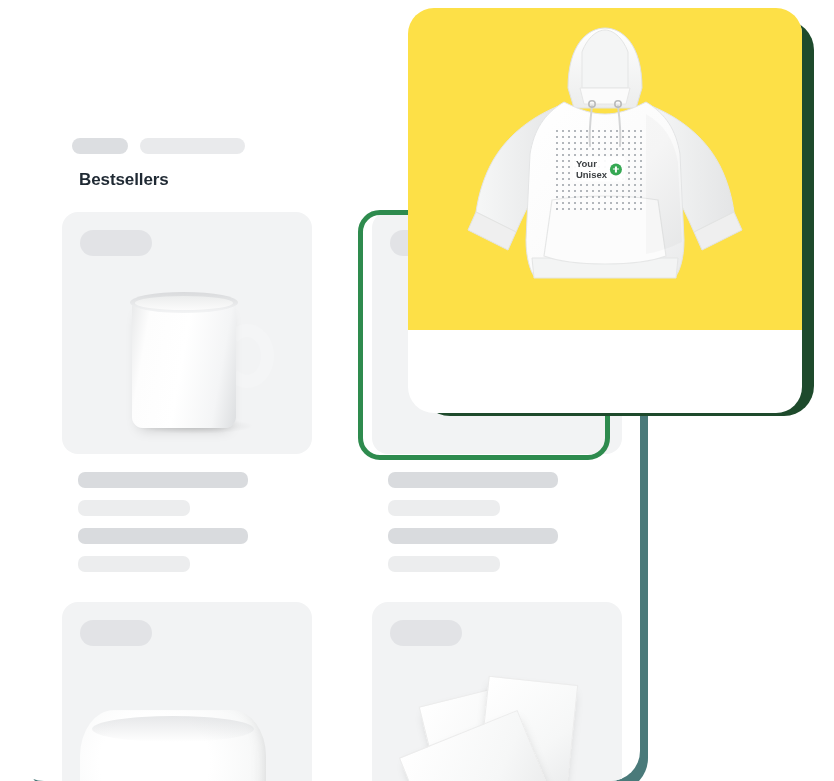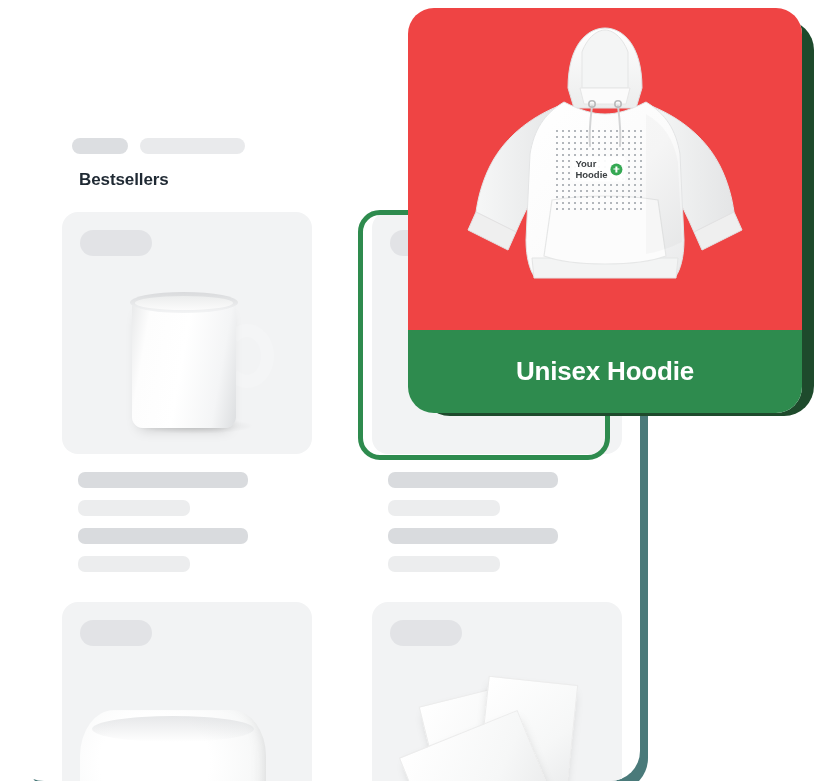--- a/index.html
+++ b/index.html
@@ -151,21 +151,21 @@
     position:absolute;
     left:408px;top:8px;
     width:394px;height:405px;
     background:#ffffff;
     border-radius:26px;
     overflow:hidden;
     z-index:10;
   }
   .hoodie-img-area{
     position:absolute;left:0;top:0;width:100%;height:322px;
-    background:#ef4444;
+    background:#fde047;
   }
   .hoodie-label{
     position:absolute;left:0;bottom:0;width:100%;height:83px;
     background:#2e8b4e;
     display:flex;align-items:center;justify-content:center;
   }
   .hoodie-label span{
     color:#ffffff;font-size:26px;font-weight:700;letter-spacing:-0.2px;
   }
 
@@ -315,25 +315,22 @@
         <circle cx="178" cy="82" r="3.2" fill="none" stroke="#b9babb" stroke-width="1.6"></circle>
 
         <path d="M206 92 C224 102 234 118 238 140 L242 220 C230 226 218 230 206 232 Z" fill="rgba(0,0,0,0.022)"></path>
       </svg>
 
       <div class="design-box">
         <div class="dot-grid"></div>
         <div class="design-inner">
           <div>
             <div class="design-text">Your</div>
-            <div class="design-text">Hoodie</div>
+            <div class="design-text">Unisex</div>
           </div>
           <div class="plus-badge"></div>
         </div>
       </div>
     </div>
 
-    <div class="hoodie-label">
-      <span class="noselect">Unisex Hoodie</span>
-    </div>
   </div>
 
 </div>
 
 </body></html>

